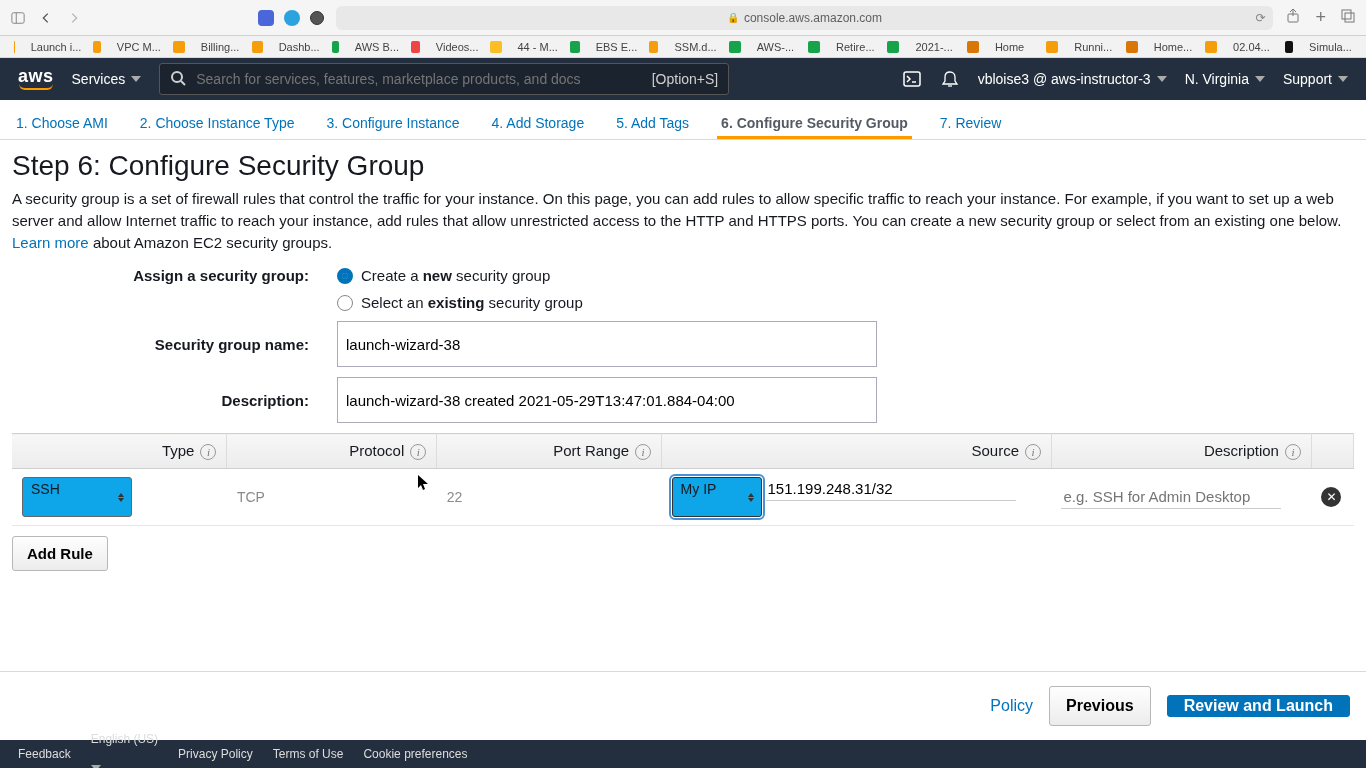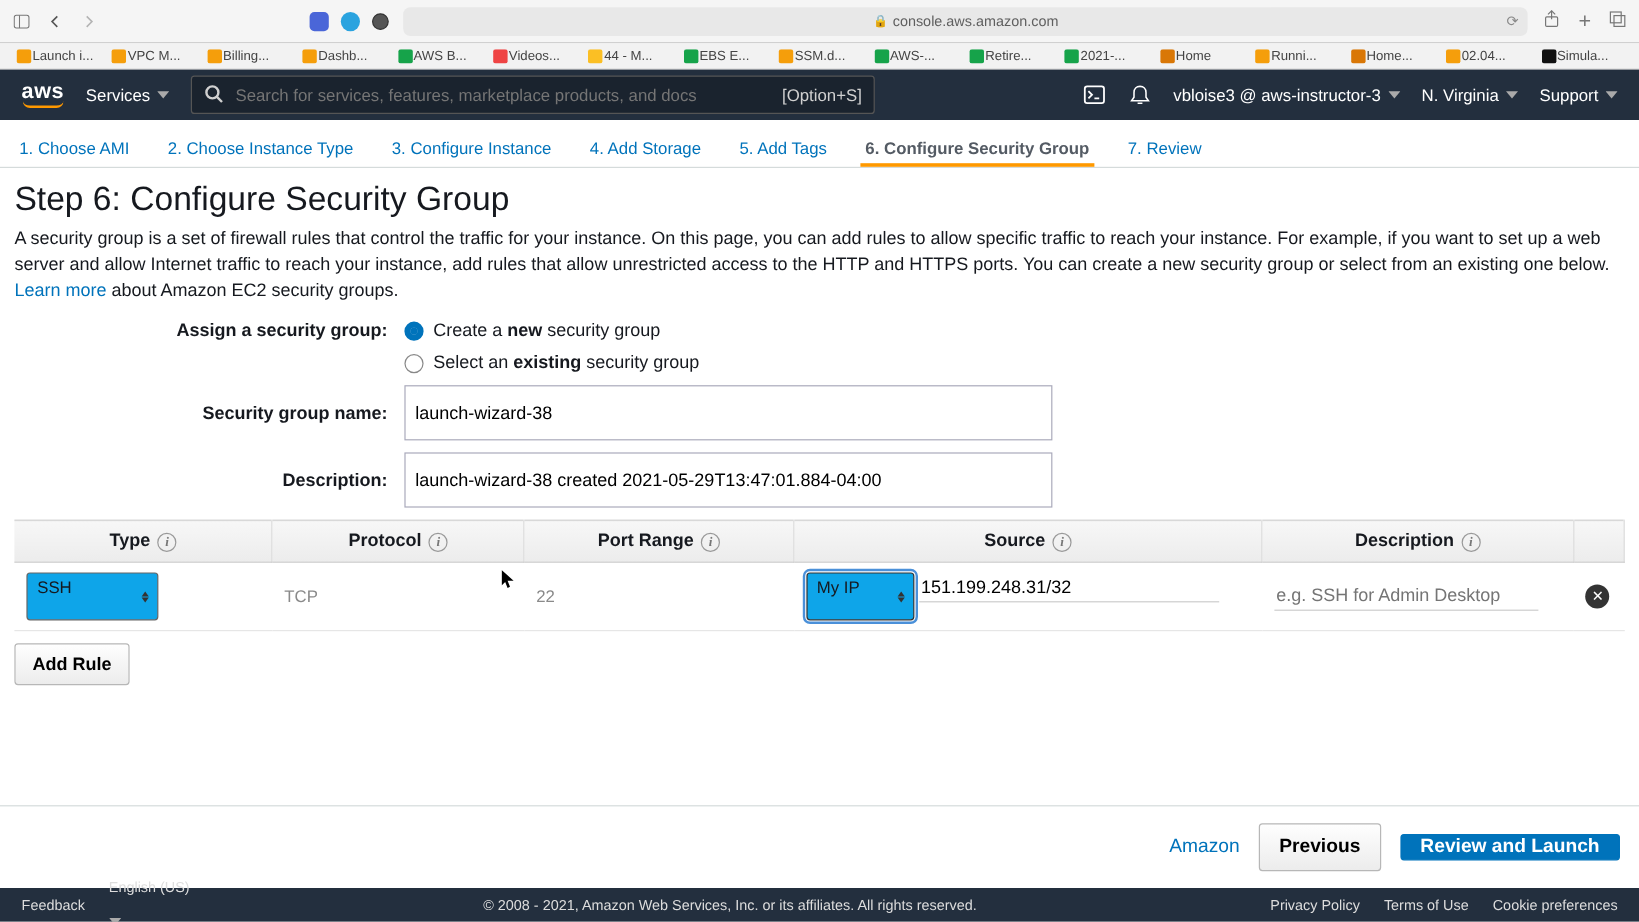--- a/index.html
+++ b/index.html
@@ -49,21 +49,21 @@
     height: 22px;
     background: #f2f2f2;
     display: flex;
     align-items: center;
     padding: 0 8px;
     gap: 0;
     border-bottom: 1px solid #d8d8d8;
     font-size: 11px;
     color: #444;
   }
-  .bm-item { display:flex; align-items:center; gap:1px; padding: 0 6px; flex:1; min-width:0; overflow:hidden; white-space:nowrap; }
+  .bm-item { display:flex; align-items:center; gap:16px; padding: 0 6px; flex:1; min-width:0; overflow:hidden; white-space:nowrap; }
   .bm-fav { width:12px; height:12px; border-radius:2px; display:inline-block; }
 
   
   .aws-nav {
     height: 42px;
     background: #232f3e;
     display: flex;
     align-items: center;
     color: #fff;
     padding: 0 18px;
@@ -127,21 +127,21 @@
     height: calc(768px - 36px - 22px - 42px - 40px - 28px);
     overflow: auto;
     position: relative;
   }
   .page-title { font-size: 28px; font-weight:400; margin-bottom:6px; }
   .page-desc { font-size:15px; line-height:1.45; color:#16191f; }
   .page-desc a { color:#0073bb; text-decoration:none; }
 
   .form-area { margin-top: 14px; }
   .form-row { display:flex; align-items:center; margin-bottom: 10px; }
-  .form-label { width: 325px; text-align:right; font-weight:600; font-size:15px; padding-right: 14px; }
+  .form-label { width: 325px; text-align:right; font-weight:600; font-size:15px; padding-right: 28px; }
   .radio-opt { display:flex; align-items:center; gap:8px; font-size:15px; }
   .radio-dot {
     width:16px; height:16px; border-radius:50%; border:1px solid #888; display:inline-block; position:relative;
   }
   .radio-dot.checked { border-color:#0073bb; background:#0073bb; box-shadow: inset 0 0 0 3px #0073bb, inset 0 0 0 3px #fff; }
   .radio-dot.checked::after{ content:''; position:absolute; inset:3px; background:#fff; border-radius:50%; display:none;}
   .radio-dot.checked { background:#0073bb; }
   .radio-dot.checked::before{ content:''; position:absolute; inset:4px; background:#fff; border-radius:50%; display:none;}
   
   .radio-dot { background:#fff; }
@@ -153,22 +153,22 @@
 
   
   .rules-table {
     width:100%;
     border-collapse:collapse;
     margin-top: 6px;
     border-top:1px solid #cfcfcf;
   }
   .rules-table th {
     background: linear-gradient(#f7f7f7,#ececec);
-    text-align:center;
-    font-weight:700;
+    text-align:right;
+    font-weight:400;
     font-size:15px;
     padding: 8px 10px;
     border-bottom:1px solid #cfcfcf;
     border-right:1px solid #dcdcdc;
   }
   .rules-table td {
     padding: 8px 10px;
     border-bottom:1px solid #e6e6e6;
     vertical-align:middle;
   }
@@ -520,30 +520,29 @@
   <button class="add-rule-btn">Add Rule</button>
 
   <div class="cursor-arrow">
     <svg viewBox="0 0 12 16">
         <polygon points="0,0 0,13 3,10 5,15 7,14 5,9 10,9" fill="#000"></polygon>
       </svg>
   </div>
 </div>
 
 <div class="action-bar">
-  <button class="btn-link">Amazon</button>
+  <button class="btn-link">Policy</button>
   <button class="btn-secondary">Previous</button>
   <button class="btn-primary">Review and Launch</button>
 </div>
 
 <div class="footer">
   <a href="#">Feedback</a>
   <span class="lang">
     <span>English (US)</span>
     <span class="nav-caret"><svg viewBox="0 0 10 10" width="8" height="8">
           <polygon points="0,2 10,2 5,8" fill="#aaa"></polygon>
         </svg></span>
   </span>
-  <span class="center">© 2008 - 2021, Amazon Web Services, Inc. or its affiliates. All rights reserved.</span>
   <a href="#">Privacy Policy</a>
   <a href="#">Terms of Use</a>
   <a href="#">Cookie preferences</a>
 </div>
 
 </body></html>

